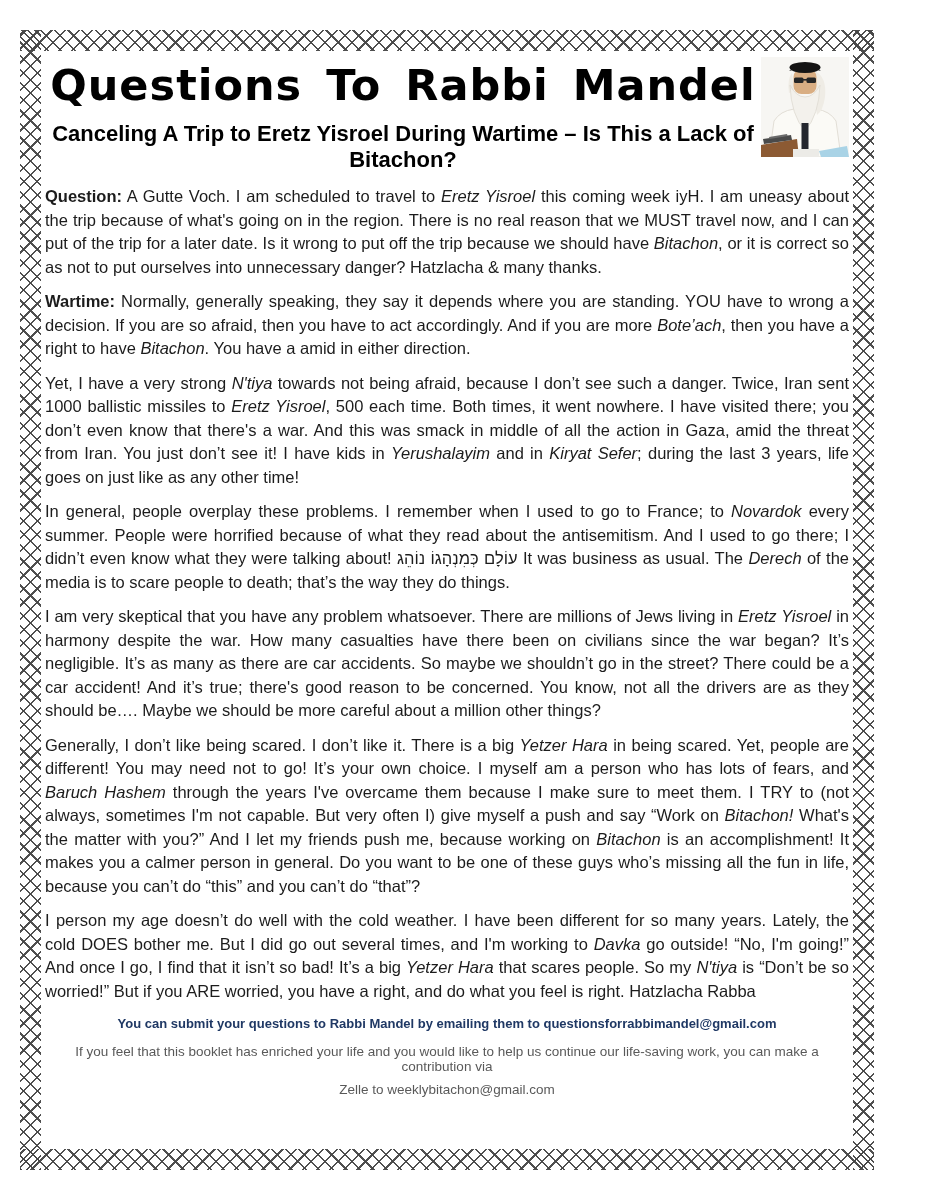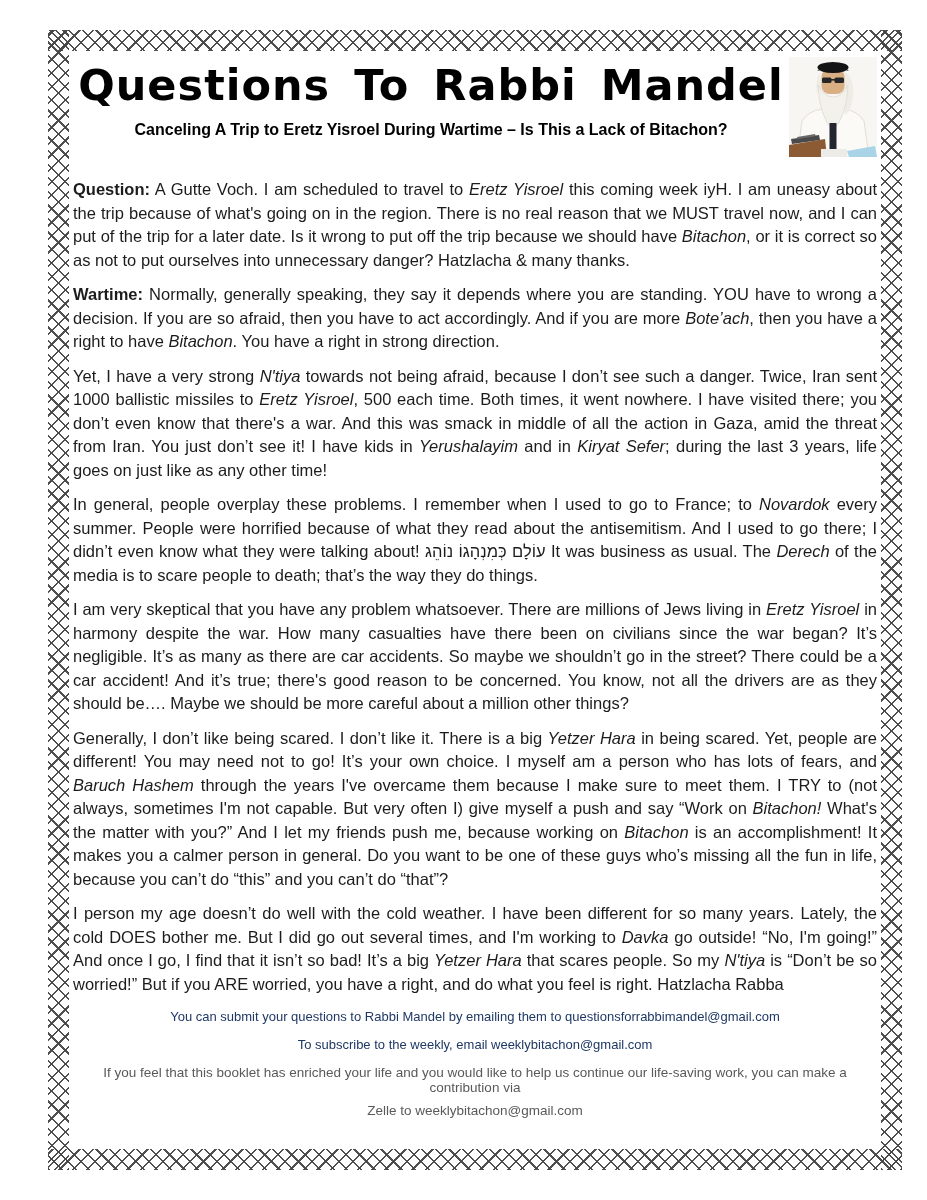--- a/index.html
+++ b/index.html
@@ -1,53 +1,53 @@
 <!DOCTYPE html>
 <html><head>
 <meta charset="utf-8">
 <style>
   html,body{margin:0;padding:0;}
   body{
     width:927px;height:1200px;background:#ffffff;position:relative;overflow:hidden;
     font-family:"Liberation Sans",sans-serif;color:#1c1c1c;
   }
-  .frame{position:absolute;top:30px;left:48px;width:854px;height:1140px;}
+  .frame{position:absolute;top:30px;left:20px;width:854px;height:1140px;}
   .lattice{
     position:absolute;
     background-image:
       repeating-linear-gradient(45deg, rgba(70,70,70,.95) 0 1.6px, transparent 1.6px 9.6px),
       repeating-linear-gradient(-45deg, rgba(70,70,70,.95) 0 1.6px, transparent 1.6px 9.6px);
   }
   .b-top{top:0;left:0;right:0;height:21px;}
   .b-bottom{bottom:0;left:0;right:0;height:21px;}
   .b-left{top:0;left:0;bottom:0;width:21px;}
   .b-right{top:0;right:0;bottom:0;width:21px;}
   .content{position:absolute;left:21px;right:21px;top:21px;bottom:21px;
     padding:4px 4px 0 4px;box-sizing:border-box;overflow:hidden;background:#fff;}
   header{display:flex;align-items:flex-start;}
   .title-col{flex:1 1 auto;text-align:center;padding-top:8px;min-width:0;}
   h1.doc-title{
     margin:0;font-family:"DejaVu Sans",sans-serif;font-weight:bold;
     font-size:43px;line-height:1.05;letter-spacing:1px;word-spacing:8px;color:#000;
   }
   .subtitle{
-    margin-top:13px;font-weight:bold;font-size:16px;color:#000;
+    margin-top:13px;font-weight:bold;font-size:22px;color:#000;
     font-family:"Liberation Sans",sans-serif;
   }
   .photo{flex:0 0 88px;width:88px;height:100px;margin-top:2px;}
-  main{margin-top:21px;}
+  main{margin-top:12px;}
   .para{
     font-size:16.5px;line-height:23.5px;text-align:justify;margin:0 0 11px 0;
     font-family:"Liberation Sans",sans-serif;color:#1c1c1c;
   }
   .para strong{font-weight:bold;}
   .para em{font-style:italic;}
   footer{text-align:center;margin-top:4px;}
   .f-line{margin:0 auto;}
-  .f-navy{color:#1f3864;font-weight:normal;font-size:13px;margin:13px 0;}
+  .f-navy{color:#1f3864;font-weight:bold;font-size:13px;margin:13px 0;}
   .f-gray{color:#595959;font-size:13.5px;margin:8px 0;}
 </style>
 </head>
 <body>
 
 <div class="frame">
   <div class="lattice b-top"></div>
   <div class="lattice b-bottom"></div>
   <div class="lattice b-left"></div>
   <div class="lattice b-right"></div>
@@ -86,28 +86,27 @@
 
           <rect x="32" y="92" width="26" height="8" fill="#ecebe7"></rect>
 
           <path d="M58 94 L86 89 L88 100 L60 100 Z" fill="#a9d3e6"></path>
         </svg>
       </div>
     </header>
 
     <main>
         <p class="para"><strong>Question:</strong><span> A Gutte Voch. I am scheduled to travel to </span><em>Eretz Yisroel</em><span> this coming week iyH. I am uneasy about the trip because of what's going on in the region. There is no real reason that we MUST travel now, and I can put of the trip for a later date. Is it wrong to put off the trip because we should have </span><em>Bitachon</em><span>, or it is correct so as not to put ourselves into unnecessary danger? Hatzlacha &amp; many thanks.</span></p>
-        <p class="para"><strong>Wartime:</strong><span> Normally, generally speaking, they say it depends where you are standing. YOU have to wrong a decision. If you are so afraid, then you have to act accordingly. And if you are more </span><em>Bote’ach</em><span>, then you have a right to have </span><em>Bitachon</em><span>. You have a right in strong direction.</span></p>
+        <p class="para"><strong>Wartime:</strong><span> Normally, generally speaking, they say it depends where you are standing. YOU have to wrong a decision. If you are so afraid, then you have to act accordingly. And if you are more </span><em>Bote’ach</em><span>, then you have a right to have </span><em>Bitachon</em><span>. You have a amid in either direction.</span></p>
         <p class="para"><span>Yet, I have a very strong </span><em>N'tiya</em><span> towards not being afraid, because I don’t see such a danger. Twice, Iran sent 1000 ballistic missiles to </span><em>Eretz Yisroel</em><span>, 500 each time. Both times, it went nowhere. I have visited there; you don’t even know that there's a war. And this was smack in middle of all the action in Gaza, amid the threat from Iran. You just don’t see it! I have kids in </span><em>Yerushalayim</em><span> and in </span><em>Kiryat Sefer</em><span>; during the last 3 years, life goes on just like as any other time!</span></p>
         <p class="para"><span>In general, people overplay these problems. I remember when I used to go to France; to </span><em>Novardok</em><span> every summer. People were horrified because of what they read about the antisemitism. And I used to go there; I didn’t even know what they were talking about! </span><span dir="rtl">עוֹלָם כְּמִנְהָגוֹ נוֹהֵג</span><span> It was business as usual. The </span><em>Derech</em><span> of the media is to scare people to death; that’s the way they do things.</span></p>
         <p class="para"><span>I am very skeptical that you have any problem whatsoever. There are millions of Jews living in </span><em>Eretz Yisroel</em><span> in harmony despite the war. How many casualties have there been on civilians since the war began? It’s negligible. It’s as many as there are car accidents. So maybe we shouldn’t go in the street? There could be a car accident! And it’s true; there's good reason to be concerned. You know, not all the drivers are as they should be…. Maybe we should be more careful about a million other things?</span></p>
         <p class="para"><span>Generally, I don’t like being scared. I don’t like it. There is a big </span><em>Yetzer Hara</em><span> in being scared. Yet, people are different! You may need not to go! It’s your own choice. I myself am a person who has lots of fears, and </span><em>Baruch Hashem</em><span> through the years I've overcame them because I make sure to meet them. I TRY to (not always, sometimes I'm not capable. But very often I) give myself a push and say “Work on </span><em>Bitachon!</em><span> What's the matter with you?” And I let my friends push me, because working on </span><em>Bitachon</em><span> is an accomplishment! It makes you a calmer person in general. Do you want to be one of these guys who’s missing all the fun in life, because you can’t do “this” and you can’t do “that”?</span></p>
         <p class="para"><span>I person my age doesn’t do well with the cold weather. I have been different for so many years. Lately, the cold DOES bother me. But I did go out several times, and I'm working to </span><em>Davka</em><span> go outside! “No, I'm going!” And once I go, I find that it isn’t so bad! It’s a big </span><em>Yetzer Hara</em><span> that scares people. So my </span><em>N'tiya</em><span> is “Don’t be so worried!” But if you ARE worried, you have a right, and do what you feel is right. Hatzlacha Rabba</span></p>
       </main>
 
     <footer>
       <div class="f-line f-navy">You can submit your questions to Rabbi Mandel by emailing them to questionsforrabbimandel@gmail.com</div>
-      <div class="f-line f-navy">To subscribe to the weekly, email weeklybitachon@gmail.com</div>
       <div class="f-line f-gray">If you feel that this booklet has enriched your life and you would like to help us continue our life-saving work, you can make a contribution via</div>
       <div class="f-line f-gray">Zelle to weeklybitachon@gmail.com</div>
     </footer>
   </div>
 </div>
 
 </body></html>

